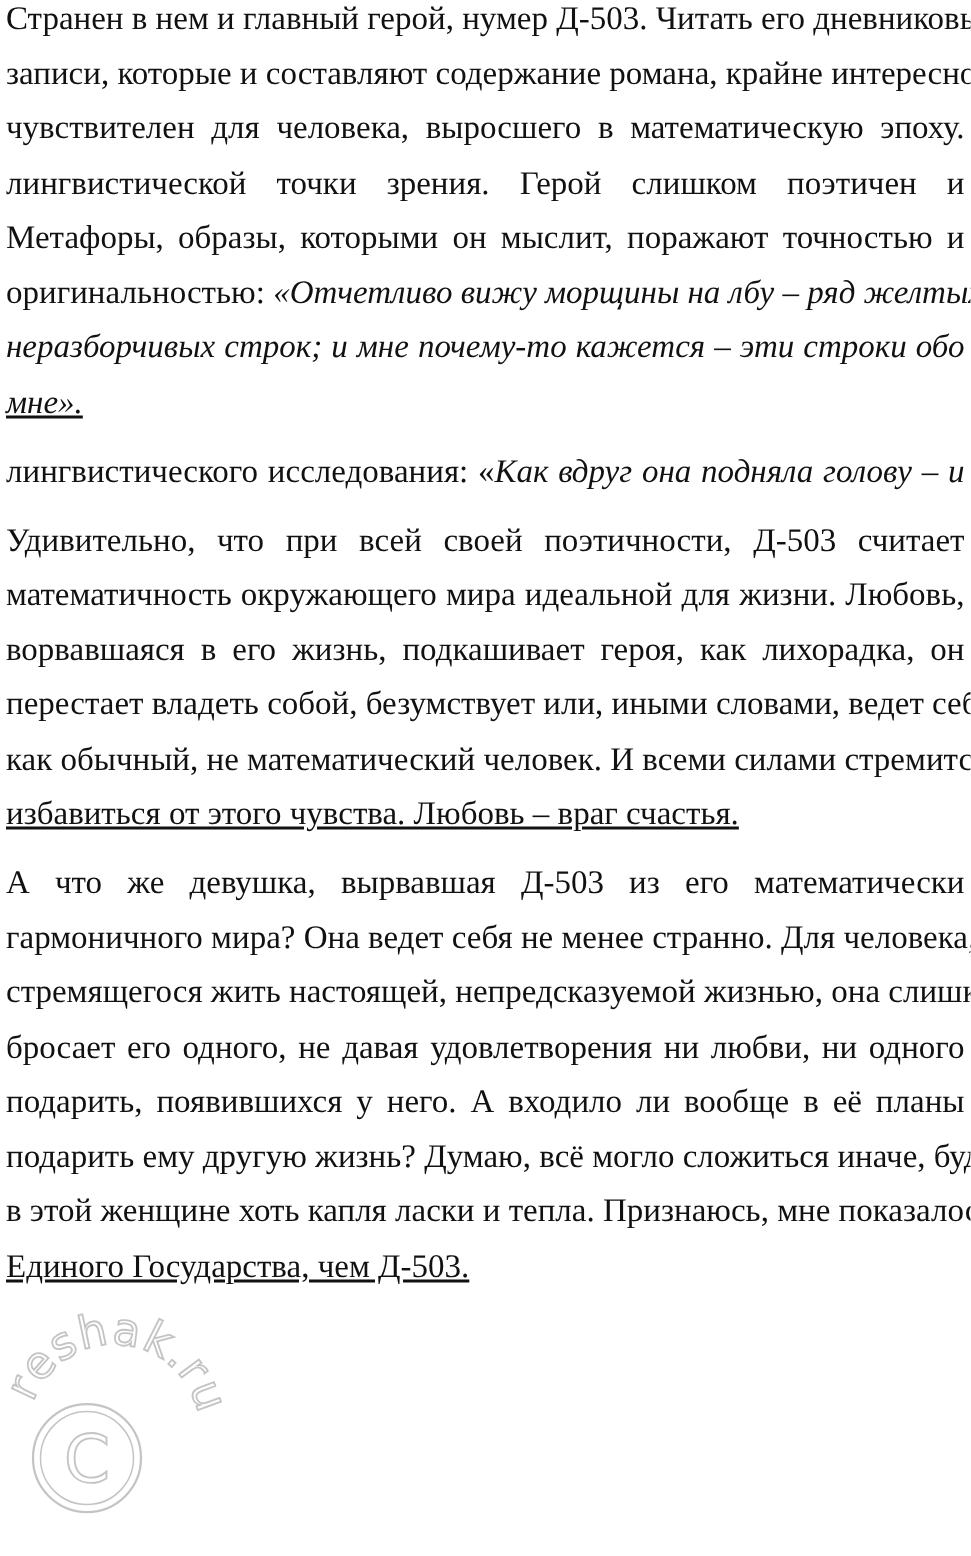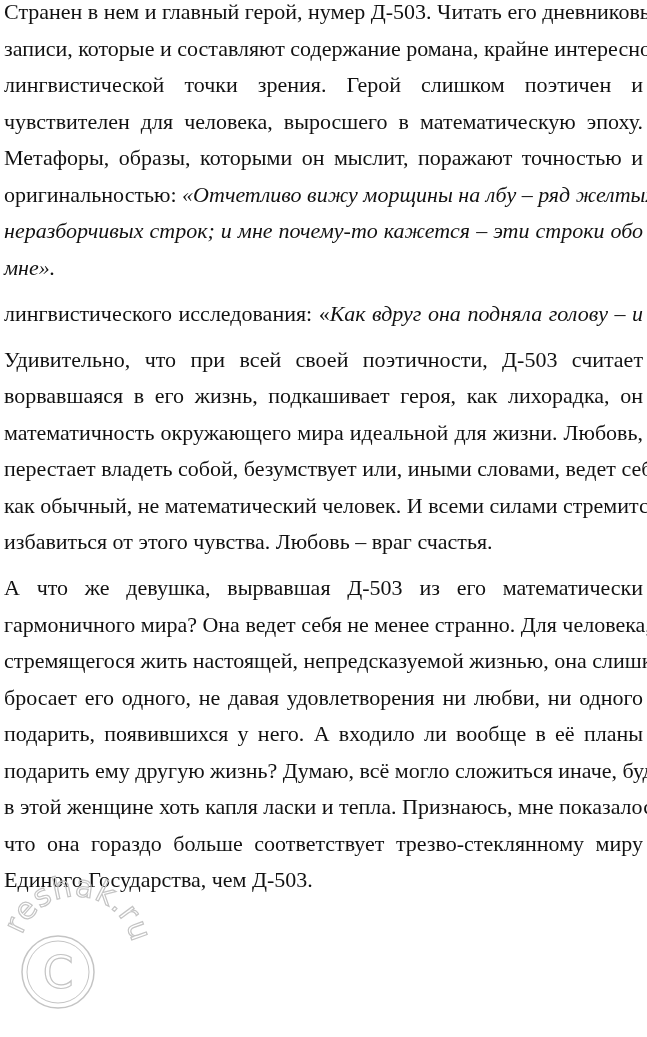--- a/index.html
+++ b/index.html
@@ -28,65 +28,65 @@
     }
     .line {
       display: block;
       white-space: nowrap;
       text-align: justify;
       text-align-last: justify;
       height: 36.5px;
     }
     .line.last {
       text-align-last: left;
+      text-decoration: underline;
     }
     .it { font-style: italic; }
     .watermark {
       position: absolute;
       left: 0;
       top: 860px;
       width: 170px;
       height: 170px;
       pointer-events: none;
     }
   </style>
 </head>
 <body>
 
 <div class="page" id="page">
     <div class="para">
       <span class="line"><span>Странен в нем и главный герой, нумер Д-503. Читать его дневниковые</span></span>
       <span class="line"><span>записи, которые и составляют содержание романа, крайне интересно с</span></span>
+      <span class="line"><span>чувствителен для человека, выросшего в математическую эпоху.</span></span>
       <span class="line"><span>лингвистической точки зрения. Герой слишком поэтичен и</span></span>
-      <span class="line"><span>чувствителен для человека, выросшего в математическую эпоху.</span></span>
       <span class="line"><span>Метафоры, образы, которыми он мыслит, поражают точностью и</span></span>
       <span class="line"><span>оригинальностью: </span><span class="it">«Отчетливо вижу морщины на лбу – ряд желтых</span></span>
       <span class="line"><span class="it">неразборчивых строк; и мне почему-то кажется – эти строки обо</span></span>
       <span class="line last"><span class="it">мне».</span></span>
     </div>
     <div class="para">
       <span class="line"><span>лингвистического исследования: «</span><span class="it">Как вдруг она подняла голову – и</span></span>
     </div>
     <div class="para">
       <span class="line"><span>Удивительно, что при всей своей поэтичности, Д-503 считает</span></span>
+      <span class="line"><span>математичность окружающего мира идеальной для жизни. Любовь,</span></span>
       <span class="line"><span>ворвавшаяся в его жизнь, подкашивает героя, как лихорадка, он</span></span>
-      <span class="line"><span>математичность окружающего мира идеальной для жизни. Любовь,</span></span>
       <span class="line"><span>перестает владеть собой, безумствует или, иными словами, ведет себя</span></span>
       <span class="line"><span>как обычный, не математический человек. И всеми силами стремится</span></span>
       <span class="line last"><span>избавиться от этого чувства. Любовь – враг счастья.</span></span>
     </div>
     <div class="para">
       <span class="line"><span>А что же девушка, вырвавшая Д-503 из его математически</span></span>
       <span class="line"><span>гармоничного мира? Она ведет себя не менее странно. Для человека,</span></span>
       <span class="line"><span>стремящегося жить настоящей, непредсказуемой жизнью, она слишком</span></span>
       <span class="line"><span>бросает его одного, не давая удовлетворения ни любви, ни одного</span></span>
       <span class="line"><span>подарить, появившихся у него. А входило ли вообще в её планы</span></span>
       <span class="line"><span>подарить ему другую жизнь? Думаю, всё могло сложиться иначе, будь</span></span>
       <span class="line"><span>в этой женщине хоть капля ласки и тепла. Признаюсь, мне показалось,</span></span>
-      <span class="line"><span>что она гораздо больше соответствует трезво-стеклянному миру</span></span>
       <span class="line last"><span>Единого Государства, чем Д-503.</span></span>
     </div>
   </div>
 
 <svg class="watermark" viewBox="0 0 170 170" xmlns="http://www.w3.org/2000/svg">
   <defs>
     <path id="wm-arc" d="M 22 75 A 48 48 0 0 1 130 112"></path>
   </defs>
   <circle cx="58" cy="112" r="36" fill="none" stroke="#c4c4c4" stroke-width="1.5"></circle>
   <circle cx="58" cy="112" r="31" fill="none" stroke="#c4c4c4" stroke-width="1"></circle>

